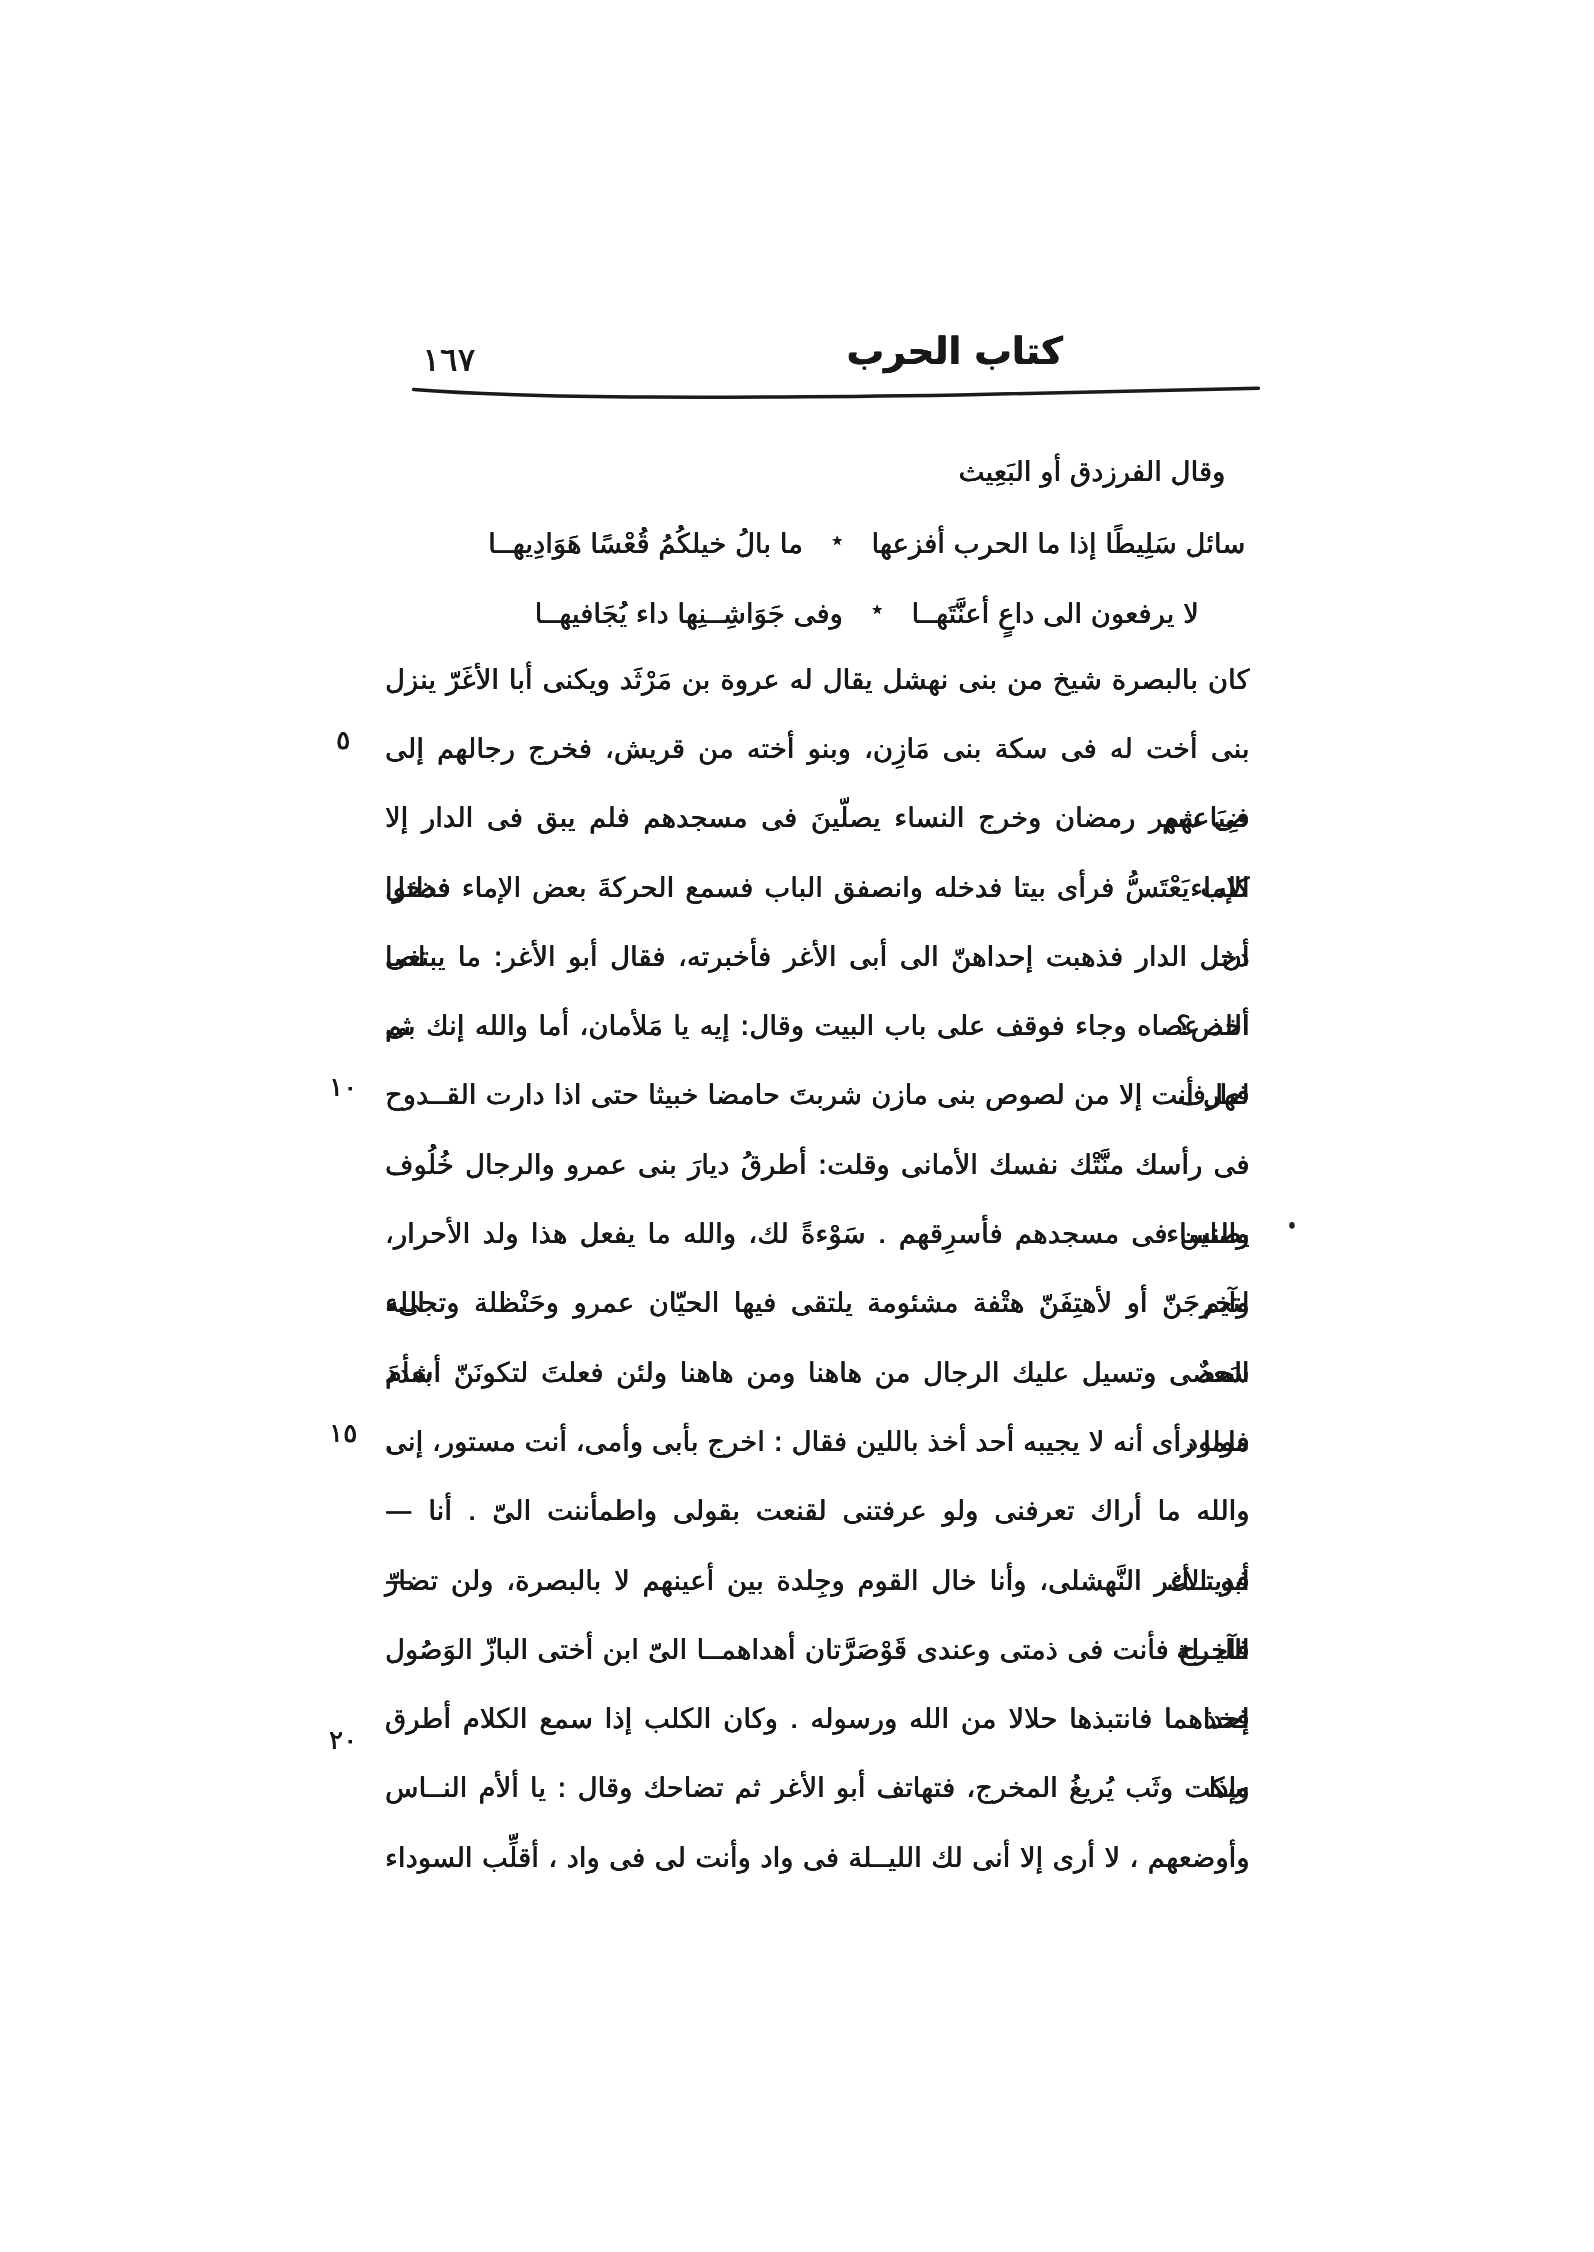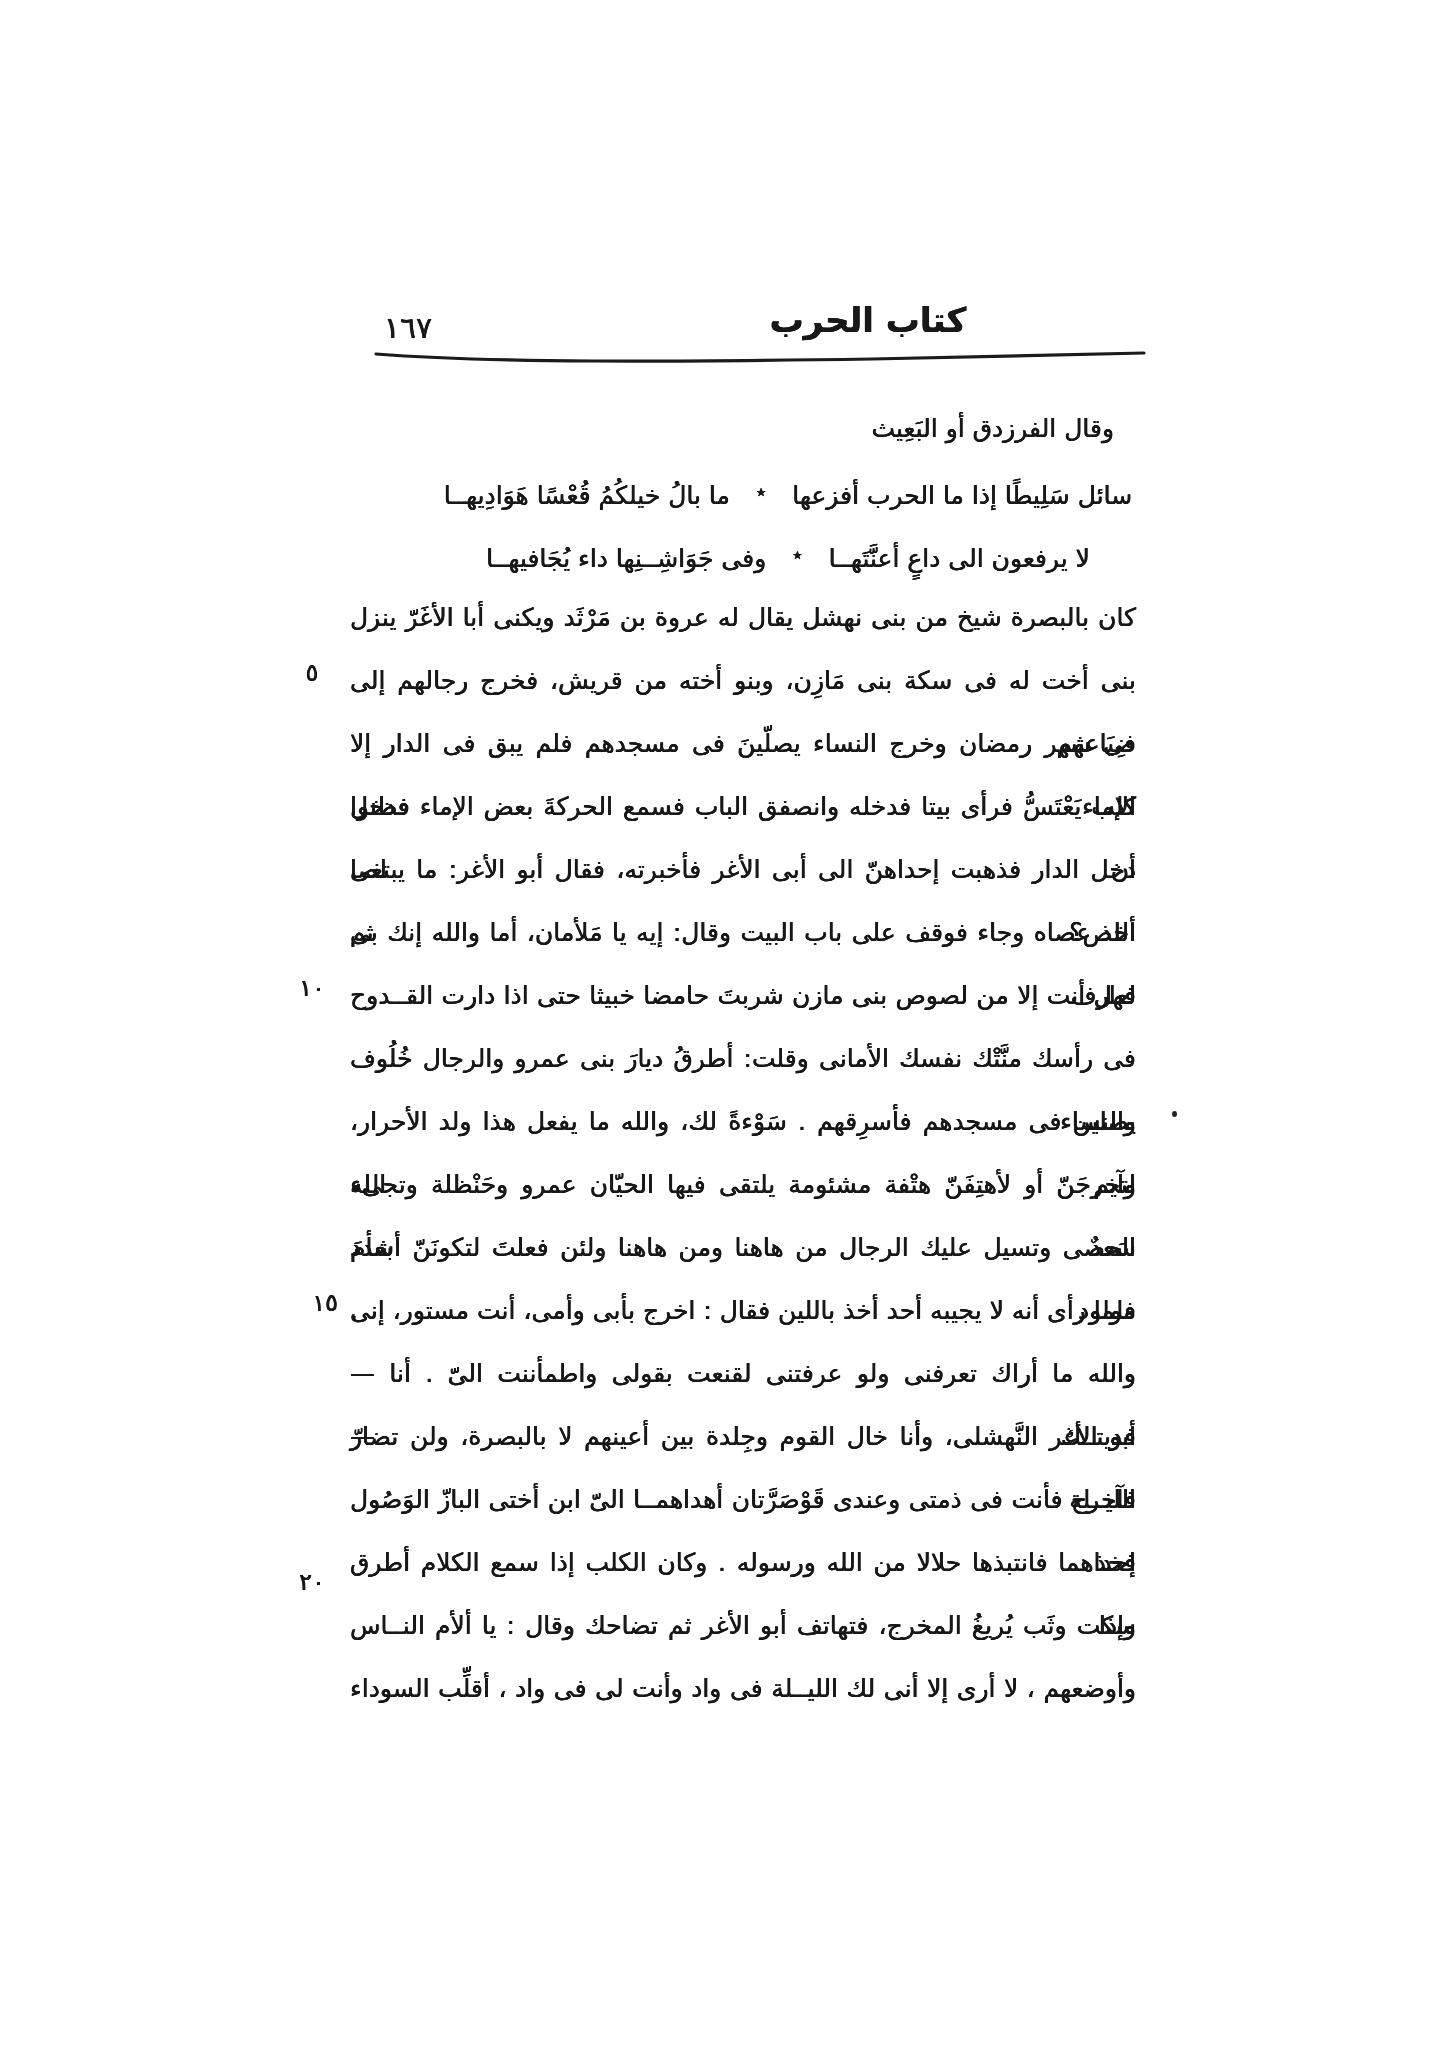--- a/index.html
+++ b/index.html
@@ -84,21 +84,21 @@
     left: 286px;
     width: 52px;
     height: 63px;
     line-height: 63px;
     text-align: center;
     font-size: 24px;
     direction: rtl;
   }
   .mnum-5  { top: 642px; }
   .mnum-10 { top: 957px; }
-  .mnum-15 { top: 1272px; text-align: right; }
+  .mnum-15 { top: 1272px; }
   .mnum-20 { top: 1551px; }
   
   .stray-dot {
     position: absolute;
     left: 1172px;
     top: 1111px;
     width: 5px;
     height: 6px;
     border-radius: 50%;
     background: #242424;

